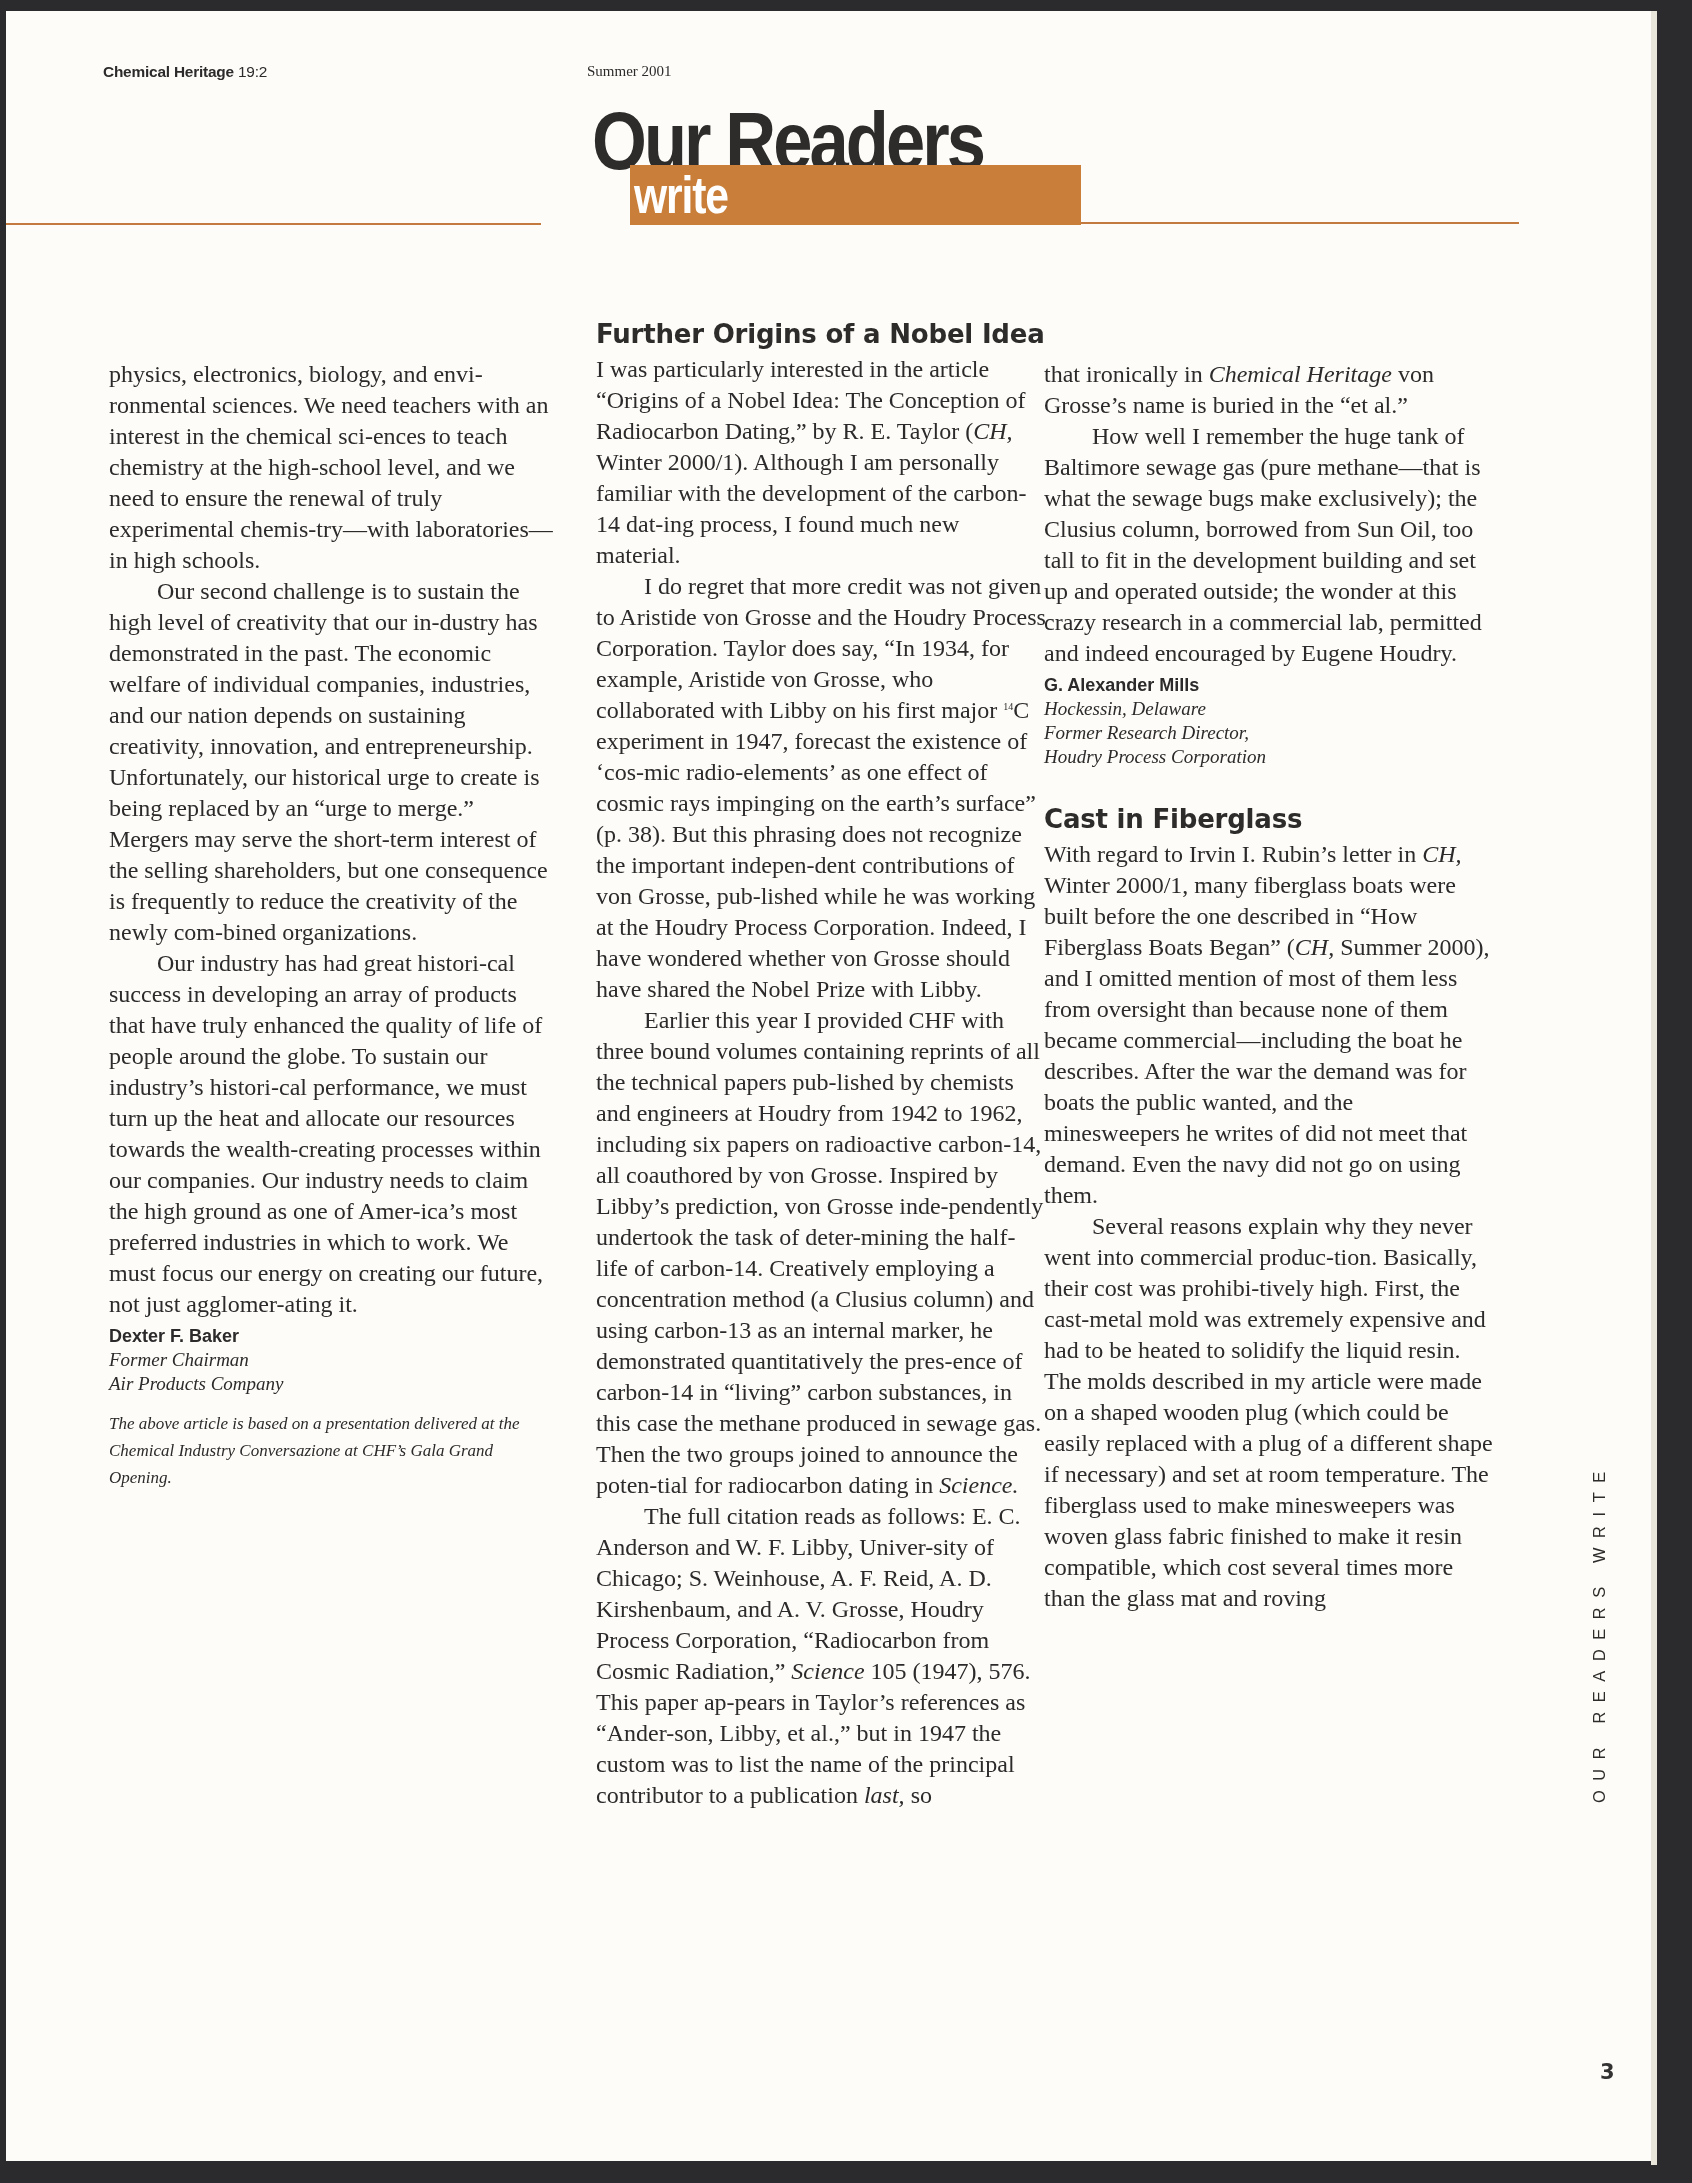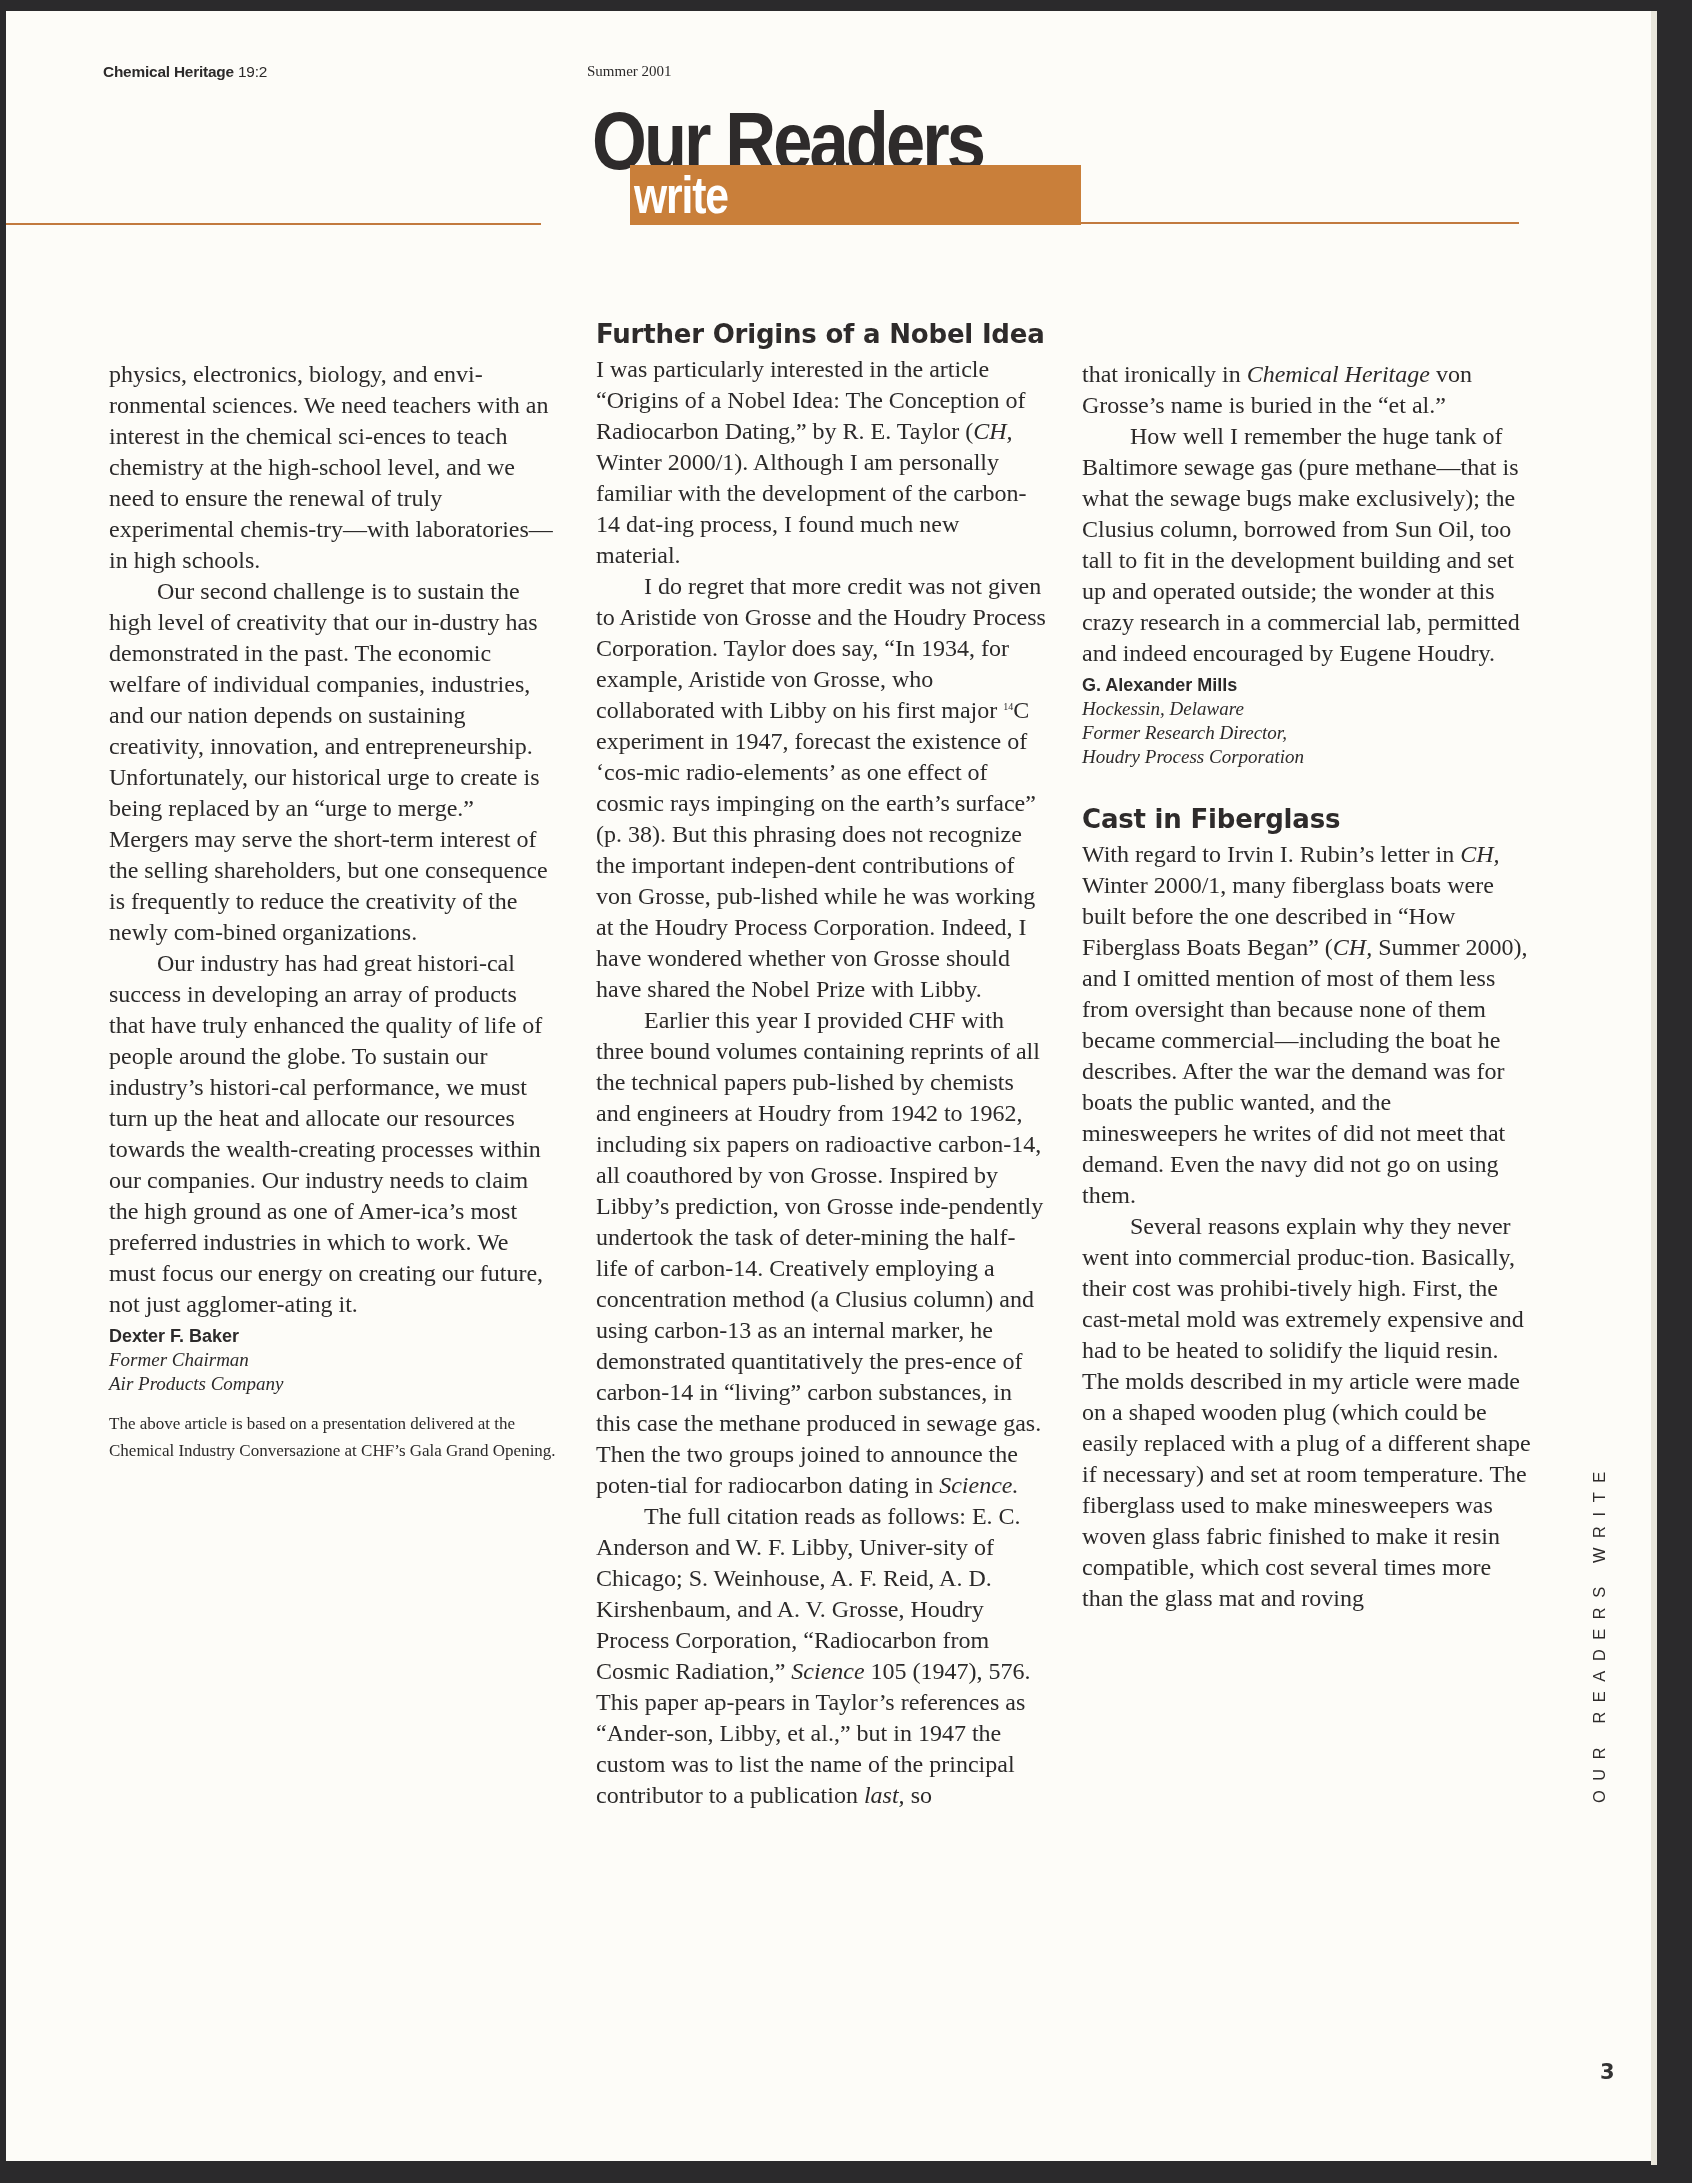--- a/index.html
+++ b/index.html
@@ -40,33 +40,33 @@
   .rule-left { left:5.8px; top:223px; width:535px; }
   .rule-right { left:1081px; top:222px; width:438px; }
 
   .col {
     position:absolute; top:0; width:441px; font-size:24px; line-height:31px;
   }
   .col p { margin:0; text-align:left; }
   .col p.indent { text-indent:48px; }
   .col1 { left:109px; top:359px; width:448px; }
   .col2 { left:596px; top:318px; width:451px; }
-  .col3 { left:1082px; top:359px; width:451px; }
+  .col3 { left:1044px; top:359px; width:451px; }
 
   .section-head {
     font-family:"DejaVu Sans", sans-serif; font-weight:700; font-size:26px; line-height:33px;
     letter-spacing:-0.2px; color:#2e2b2b; margin:0 0 2.9px 0;
   }
   .sig-name {
     font-family:"Liberation Sans", sans-serif; font-weight:700; font-size:18px; line-height:24px;
     margin-top:3.9px;
   }
   .sig-line { font-style:italic; font-size:19px; line-height:24px; }
   .note {
-    font-size:17px; line-height:27px; margin-top:14.5px;
+    font-style:italic; font-size:17px; line-height:27px; margin-top:14.5px;
   }
   .gap { height:34px; }
   sup { font-size:10px; vertical-align:top; line-height:19px; position:relative; top:1.9px; }
 
   .side-tab {
     position:absolute; left:1590px; top:1803px; font-family:"Liberation Sans", sans-serif;
     font-size:16.4px; letter-spacing:9.6px; transform:rotate(-90deg); transform-origin:left top;
     white-space:nowrap; color:#2e2b2b; width:231px;
   }
   .page-num {

